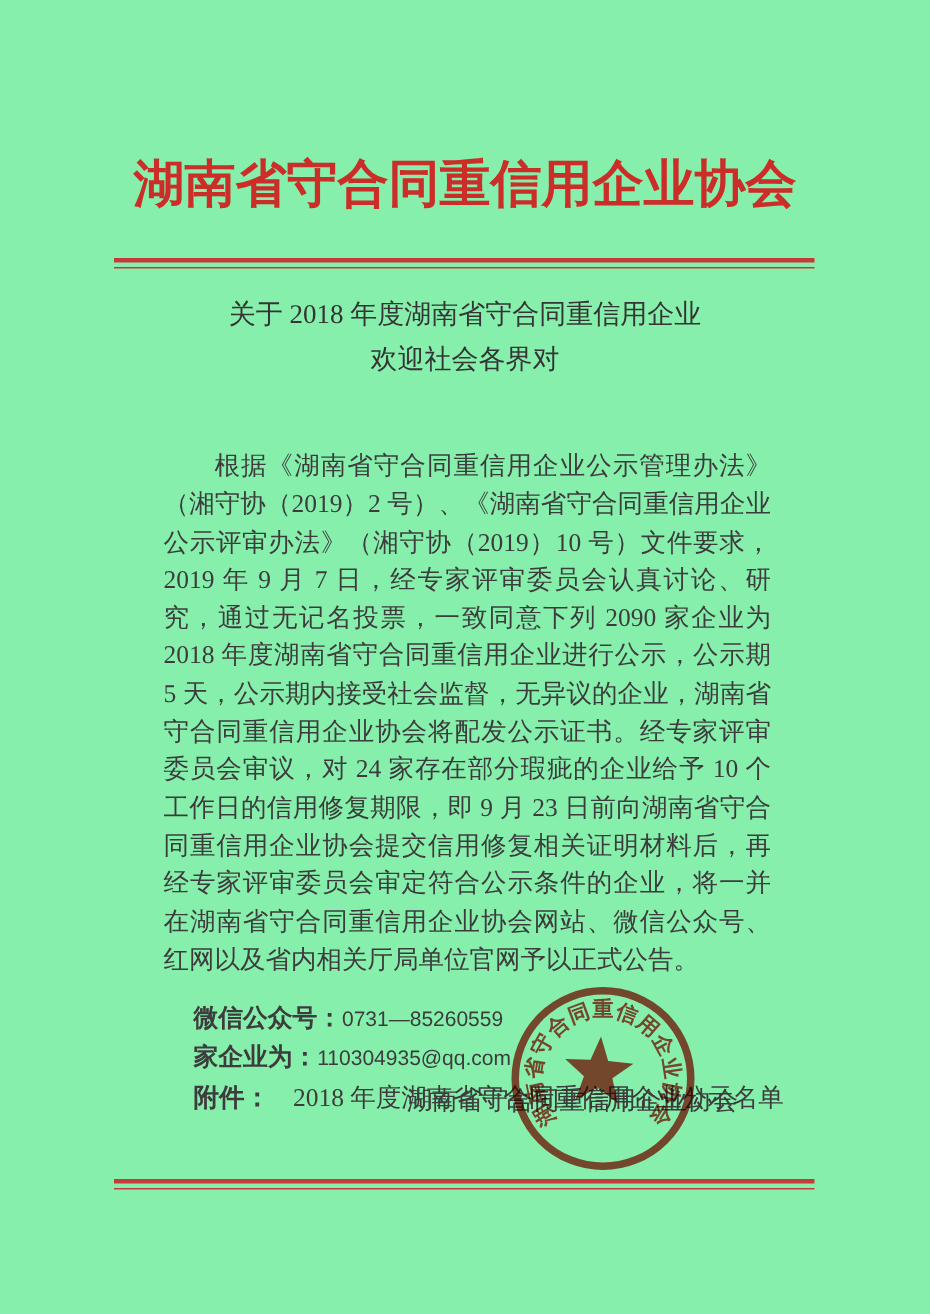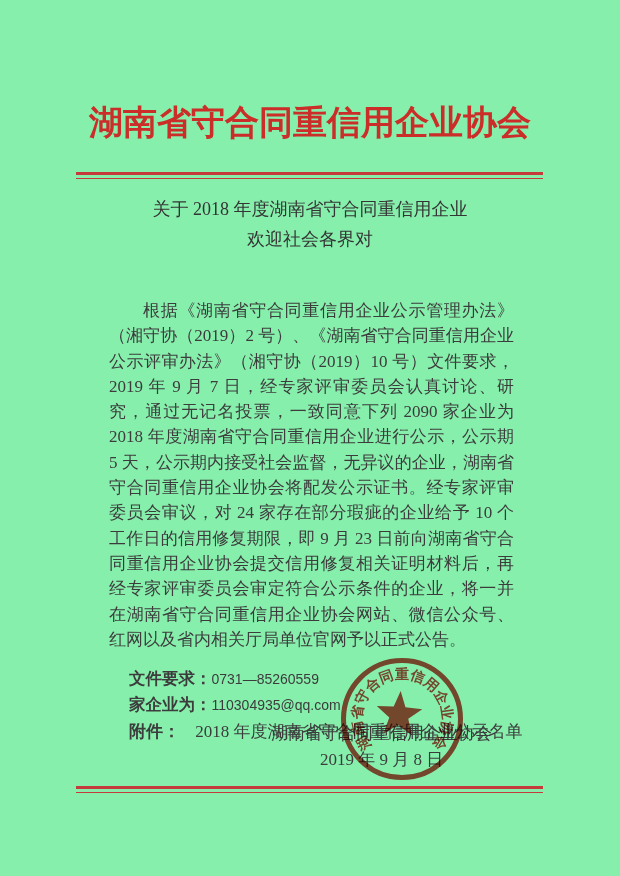--- a/index.html
+++ b/index.html
@@ -88,33 +88,32 @@
     <div>关于 2018 年度湖南省守合同重信用企业</div>
     <div>欢迎社会各界对</div>
   </div>
 
   <div class="body-block">
     <div>
         <p class="para">根据《湖南省守合同重信用企业公示管理办法》（湘守协（2019）2 号）、《湖南省守合同重信用企业公示评审办法》（湘守协（2019）10 号）文件要求，2019 年 9 月 7 日，经专家评审委员会认真讨论、研究，通过无记名投票，一致同意下列 2090 家企业为 2018 年度湖南省守合同重信用企业进行公示，公示期 5 天，公示期内接受社会监督，无异议的企业，湖南省守合同重信用企业协会将配发公示证书。经专家评审委员会审议，对 24 家存在部分瑕疵的企业给予 10 个工作日的信用修复期限，即 9 月 23 日前向湖南省守合同重信用企业协会提交信用修复相关证明材料后，再经专家评审委员会审定符合公示条件的企业，将一并在湖南省守合同重信用企业协会网站、微信公众号、红网以及省内相关厅局单位官网予以正式公告。</p>
       </div>
 
     <div class="contact-line">
-      <span class="c-label">文件要求：</span><span class="c-value">0731—85260559</span>
+      <span class="c-label">微信公众号：</span><span class="c-value">0731—85260559</span>
     </div>
     <div class="contact-line">
       <span class="c-label">家企业为：</span><span class="c-value">110304935@qq.com</span>
     </div>
     <div class="contact-line">
       <span class="a-label">附件：</span><span class="a-value">2018 年度湖南省守合同重信用企业公示名单</span>
     </div>
   </div>
 
   <div class="signature">
     <div>湖南省守合同重信用企业协会</div>
-    <div>2019 年 9 月 8 日</div>
   </div>
 
   <svg class="seal" viewBox="0 0 130 130">
     <circle cx="65" cy="64" r="58.5" fill="none" stroke-width="5" stroke="#d6372b"></circle>
     <polygon transform="rotate(4 62 60)" points="62,36 67.9,51.9 84.8,52.6 71.5,63.1 76.1,79.4 62,70 47.9,79.4 52.5,63.1 39.2,52.6 56.1,51.9" fill="#d6372b"></polygon>
     <g>
         <text x="26.83783567296083" y="87.84636689049421" transform="rotate(-122 26.83783567296083 87.84636689049421)" text-anchor="middle" dominant-baseline="central" fill="#d6372b">湖</text>
         <text x="20.929672020550186" y="73.09979075494171" transform="rotate(-101.66666666666667 20.929672020550186 73.09979075494171)" text-anchor="middle" dominant-baseline="central" fill="#d6372b">南</text>
         <text x="20.513822622629974" y="57.21914294877327" transform="rotate(-81.33333333333334 20.513822622629974 57.21914294877327)" text-anchor="middle" dominant-baseline="central" fill="#d6372b">省</text>
         <text x="25.642113178727193" y="42.18356708891483" transform="rotate(-61 25.642113178727193 42.18356708891483)" text-anchor="middle" dominant-baseline="central" fill="#d6372b">守</text>

